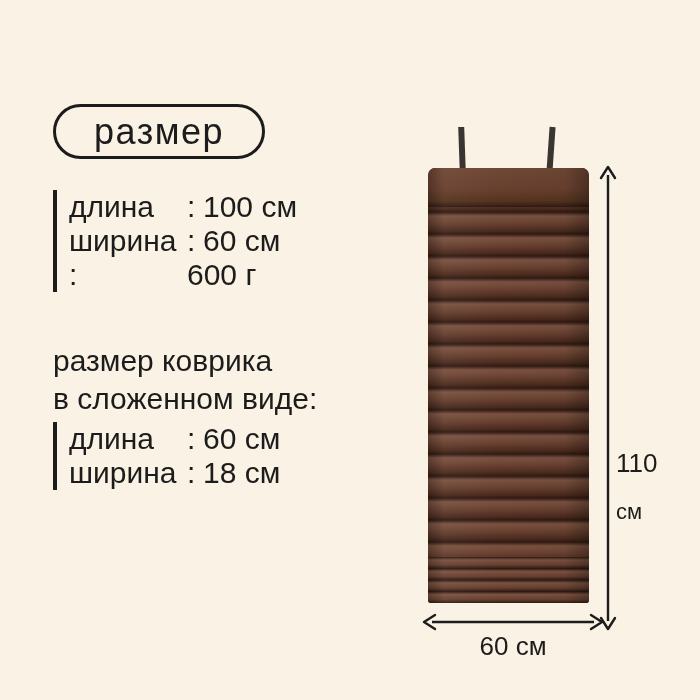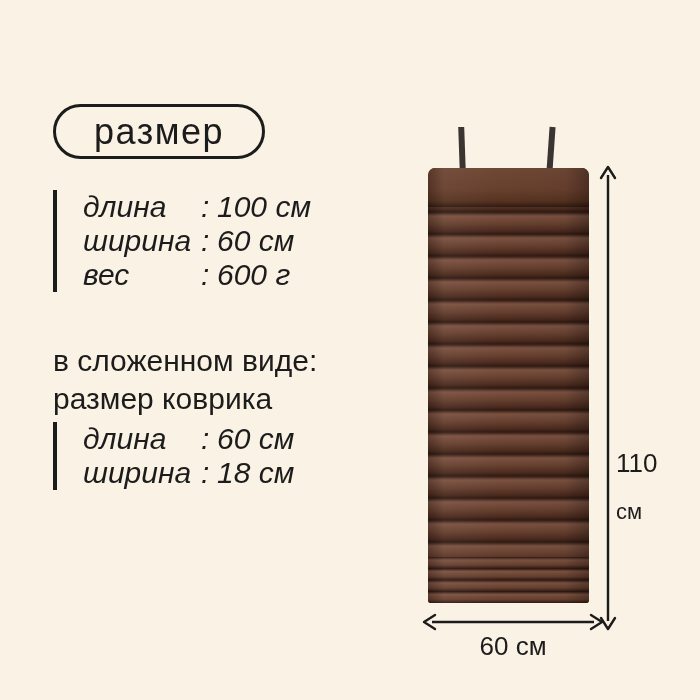--- a/index.html
+++ b/index.html
@@ -24,22 +24,21 @@
     position:absolute;left:53px;top:104px;width:212px;height:55px;
     border:3px solid var(--ink);border-radius:28px;
     display:flex;align-items:center;justify-content:center;
   }
   .badge span{font-size:36px;letter-spacing:1.5px;line-height:1;}
 
   
   .spec-block{
     position:absolute;left:53px;
     border-left:4px solid var(--ink);
-    padding-left:26px;
-    font-style:italic;
+    padding-left:12px;
   }
   .spec-block.main{top:190px;}
   .spec-block.folded{top:422px;}
   .spec-row{
     display:grid;grid-template-columns:118px 16px auto;
     align-items:center;height:34px;
   }
   .spec-row span{font-size:30px;line-height:1;}
   .spec-value{white-space:nowrap;}
 
@@ -112,29 +111,28 @@
       <span class="spec-label">длина</span>
       <span class="spec-colon">:</span>
       <span class="spec-value">100 см</span>
     </div>
     <div class="spec-row">
       <span class="spec-label">ширина</span>
       <span class="spec-colon">:</span>
       <span class="spec-value">60 см</span>
     </div>
     <div class="spec-row">
-      <span class="spec-label">вес</span>
       <span class="spec-colon">:</span>
       <span class="spec-value">600 г</span>
     </div>
   </div>
 
   <div class="folded-heading">
+    <div>размер коврика</div>
     <div>в сложенном виде:</div>
-    <div>размер коврика</div>
   </div>
 
   <div class="spec-block folded">
     <div class="spec-row">
       <span class="spec-label">длина</span>
       <span class="spec-colon">:</span>
       <span class="spec-value">60 см</span>
     </div>
     <div class="spec-row">
       <span class="spec-label">ширина</span>

